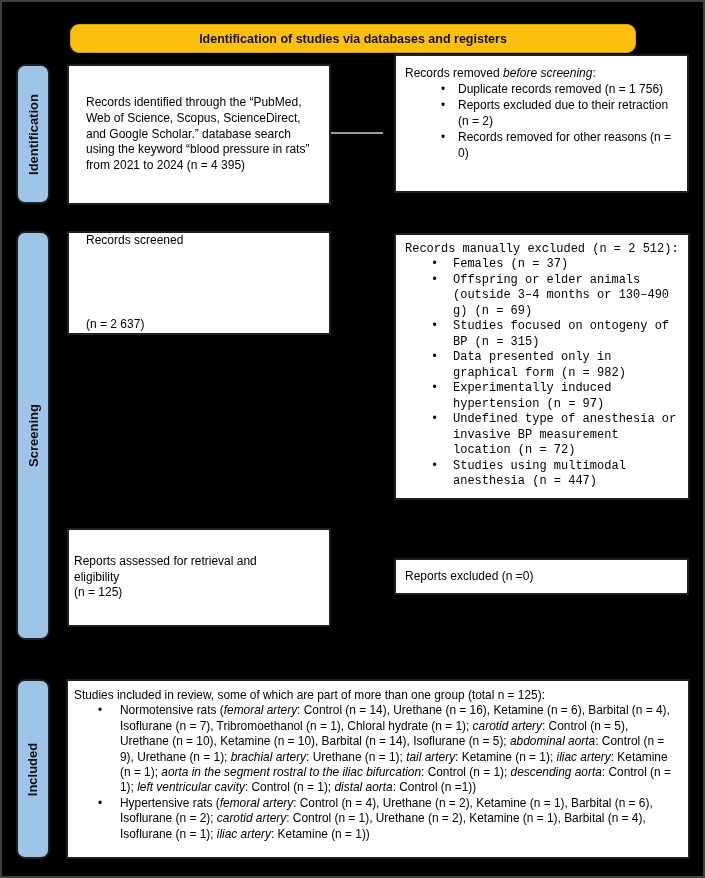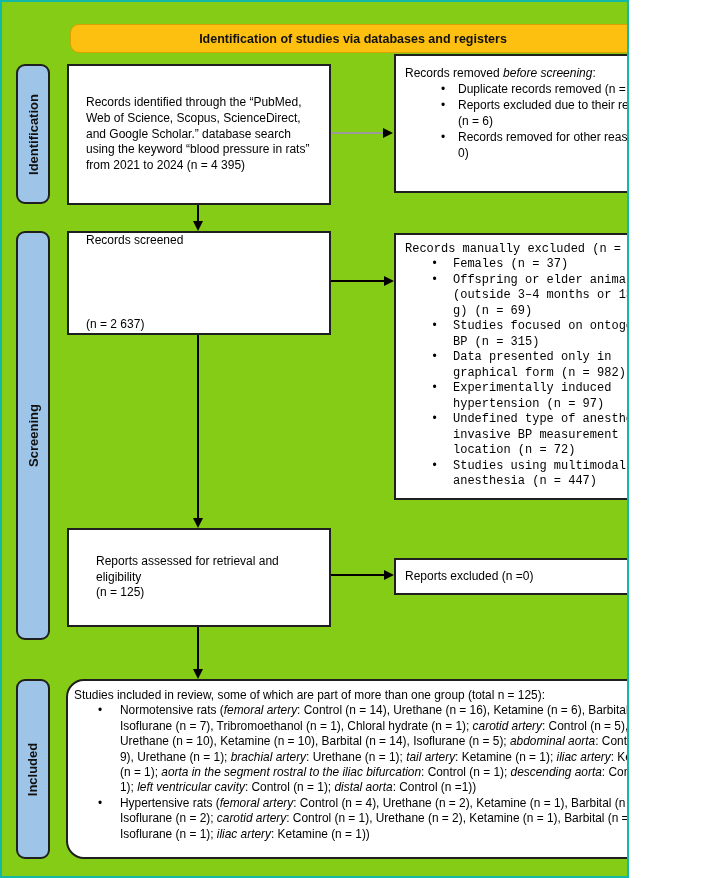--- a/index.html
+++ b/index.html
@@ -1,19 +1,19 @@
 <!DOCTYPE html>
 <html><head>
 <meta charset="utf-8">
 <style>
   html,body { margin:0; padding:0; background:#ffffff; }
   * { box-sizing:border-box; }
   .canvas {
-    position:relative; width:629px; height:878px;
-    background:#84cc16; border:2px solid #14b8a6;
+    position:relative; width:705px; height:878px;
+    background:#000000; border:2px solid #404040;
     font-family:"Liberation Sans","DejaVu Sans",sans-serif;
     color:#000; overflow:hidden;
   }
   .banner {
     position:absolute; left:68px; top:22px; width:566px; height:29px;
     background:#FDC010; border:1px solid #D8A200; border-radius:9px;
     display:flex; align-items:center; justify-content:center;
     font-weight:bold; font-size:12.5px; color:#111;
   }
   .stage {
@@ -34,25 +34,25 @@
     font-size:12px; line-height:1.33;
   }
   .box-identified { left:65px; top:62px; width:264px; height:141px;
     display:flex; align-items:center; padding:0 12px 0 17px; }
   .box-removed { left:392px; top:52px; width:295px; height:139px; padding:10px 6px 0 9px; }
   .box-screened { left:65px; top:229px; width:264px; height:104px;
     display:flex; flex-direction:column; justify-content:space-between; padding-left:17px; }
   .box-excluded-manual { left:392px; top:231px; width:296px; height:267px;
     padding:7px 5px 0 9px; line-height:1.29;font-family:Liberation Mono, monospace; }
   .box-assessed { left:65px; top:526px; width:264px; height:99px;
-    display:flex; flex-direction:column; justify-content:center; padding-left:27px; }
+    display:flex; flex-direction:column; justify-content:center; padding-left:5px; }
   .box-reports-excluded { left:392px; top:556px; width:295px; height:37px;
     display:flex; align-items:center; padding-left:9px; }
   .box-included { left:64px; top:677px; width:624px; height:180px;
-    padding:7px 8px 0 6px; font-size:11.9px; line-height:1.295;border-radius:18px; }
+    padding:7px 8px 0 6px; font-size:11.9px; line-height:1.295; }
 
   .box ul { margin:0; padding:0; list-style:none; }
   .box li { position:relative; }
   .box li::before { content:"\2022"; position:absolute; }
 
   .box-removed ul { margin-left:36px; }
   .box-removed li { padding-left:17px; }
   .box-removed li::before { left:0; }
 
   .box-excluded-manual ul { margin-left:24px; }
@@ -95,21 +95,21 @@
 
   <div class="box box-identified">
     <div>Records identified through the “PubMed, Web of Science, Scopus, ScienceDirect, and Google Scholar.” database search using the keyword “blood pressure in rats” from 2021 to 2024 (n = 4 395)</div>
   </div>
 
   <div class="box box-removed">
     <div><span>Records removed </span><span class="seg-i">before screening</span><span>:</span></div>
     <ul>
 
     <li>Duplicate records removed (n = 1 756)</li>
-        <li>Reports excluded due to their retraction (n = 6)</li>
+        <li>Reports excluded due to their retraction (n = 2)</li>
         <li>Records removed for other reasons (n = 0)</li>
       </ul>
   </div>
 
   <div class="box box-screened">
     <span>Records screened</span>
     <span>(n = 2 637)</span>
   </div>
 
   <div class="box box-excluded-manual">

